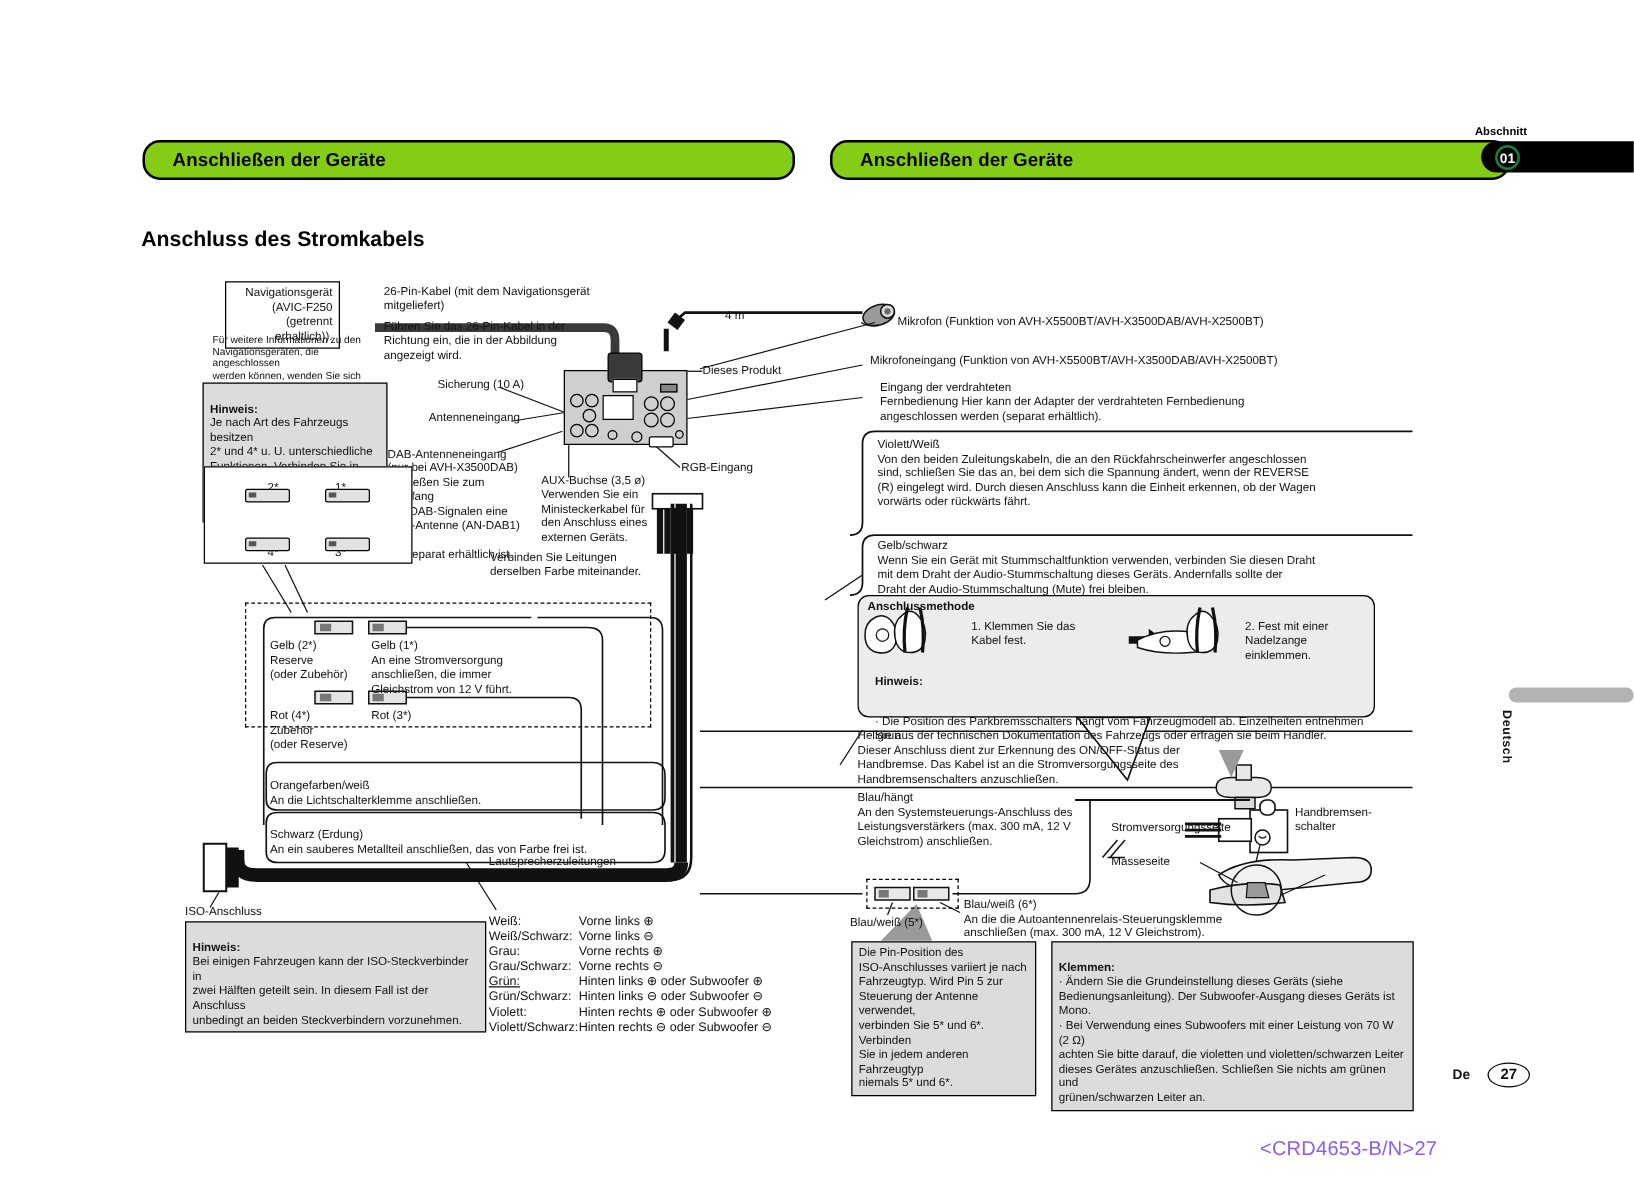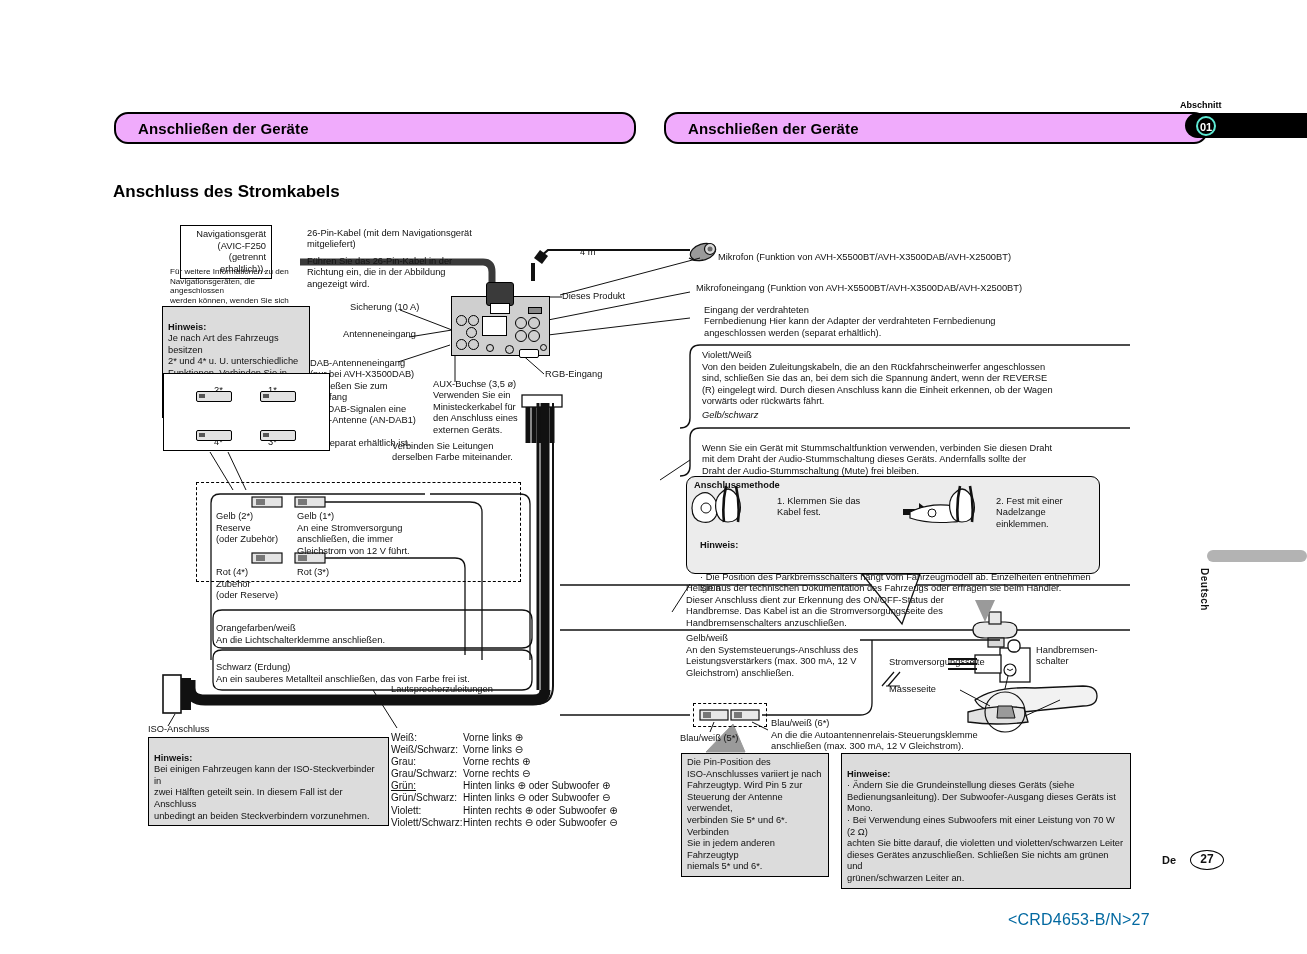--- a/index.html
+++ b/index.html
@@ -10,21 +10,21 @@
     color:#111;
     position:relative;
     overflow:hidden;
   }
   .page{position:absolute;left:0;top:0;width:1307px;height:954px;}
 
   
   .hdr-bar{
     position:absolute;height:28px;
     border:2px solid #000;border-radius:14px;
-    background:#f0abfc;
+    background:#84cc16;
     display:flex;align-items:center;
   }
   .hdr-bar .t{
     font-size:15px;font-weight:bold;letter-spacing:.1px;
     padding-left:22px;color:#000;
   }
   #hdr-left{left:114px;top:112px;width:518px;}
   #hdr-right{left:664px;top:112px;width:540px;}
 
   .abschnitt-label{
@@ -32,21 +32,21 @@
     font-size:9px;font-weight:bold;color:#000;
   }
   .section-chip{
     position:absolute;left:1185px;top:113px;
     height:25px;width:150px;border-radius:13px;background:#000;
     display:flex;align-items:center;
   }
   .section-chip .num{
     color:#fff;font-size:14px;font-weight:bold;
     margin-left:11px;
-    border:2px solid #5eead4;border-radius:50%;
+    border:2px solid #15803d;border-radius:50%;
     width:20px;height:20px;line-height:18px;text-align:center;
     box-sizing:border-box;font-size:11px;
   }
 
   
   .page-title{
     position:absolute;left:113px;top:182px;
     font-size:17px;font-weight:bold;color:#000;
   }
 
@@ -64,21 +64,21 @@
 
   
   .footer-de{position:absolute;left:1162px;top:854px;font-size:11px;font-weight:bold;}
   .footer-pg{
     position:absolute;left:1190px;top:850px;
     width:32px;height:18px;border:1.6px solid #000;border-radius:50%;
     font-size:12px;font-weight:bold;text-align:center;line-height:17px;
   }
   .footer-code{
     position:absolute;left:1008px;top:911px;
-    font-size:16px;color:#0369a1;letter-spacing:.2px;
+    font-size:16px;color:#8b5cf6;letter-spacing:.2px;
   }
 
   
   .dtxt{position:absolute;font-size:9.3px;line-height:11.4px;color:#111;white-space:pre-line;}
   .dtxt.sm{font-size:8.1px;line-height:9.6px;}
   .dtxt.b{font-weight:bold;}
 
   .boxed{
     position:absolute;border:1.2px solid #000;background:#fff;
     font-size:9.3px;line-height:11.6px;padding:3px 5px;box-sizing:border-box;
@@ -342,21 +342,21 @@
   <div class="conn" style="left:260px;top:391px;width:34px;"></div>
   <div class="conn" style="left:196px;top:430px;width:34px;"></div>
   <div class="conn" style="left:260px;top:430px;width:34px;"></div>
 
   <div class="dtxt" style="left:702px;top:350px;">Violett/Weiß</div>
   <div class="dtxt" style="left:702px;top:362px;width:420px;">Von den beiden Zuleitungskabeln, die an den Rückfahrscheinwerfer angeschlossen
 sind, schließen Sie das an, bei dem sich die Spannung ändert, wenn der REVERSE
 (R) eingelegt wird. Durch diesen Anschluss kann die Einheit erkennen, ob der Wagen
 vorwärts oder rückwärts fährt.</div>
 
-  <div class="dtxt" style="left:702px;top:410px;font-style:italic;">Gelb/schwarz</div>
+  <div class="dtxt" style="left:702px;top:431px;">Gelb/schwarz</div>
   <div class="dtxt" style="left:702px;top:443px;width:420px;">Wenn Sie ein Gerät mit Stummschaltfunktion verwenden, verbinden Sie diesen Draht
 mit dem Draht der Audio-Stummschaltung dieses Geräts. Andernfalls sollte der
 Draht der Audio-Stummschaltung (Mute) frei bleiben.</div>
 
   <div class="roundbox-gray" style="left:686px;top:476px;width:414px;height:98px;"></div>
   <div class="dtxt b" style="left:694px;top:480px;">Anschlussmethode</div>
   <div class="dtxt" style="left:777px;top:496px;width:110px;">1. Klemmen Sie das
     Kabel fest.</div>
   <div class="dtxt" style="left:996px;top:496px;width:110px;">2. Fest mit einer
     Nadelzange
@@ -379,21 +379,21 @@
       <path d="M960 486 q-4 18 -2 36 M970 486 q4 18 2 36" stroke="#111" stroke-width="2.6" fill="none"></path>
       <circle cx="932" cy="513" r="4" fill="none" stroke="#111" stroke-width="1"></circle>
     </g>
   </svg>
 
   <div class="dtxt" style="left:686px;top:583px;">Hellgrün</div>
   <div class="dtxt" style="left:686px;top:595px;width:300px;">Dieser Anschluss dient zur Erkennung des ON/OFF-Status der
 Handbremse. Das Kabel ist an die Stromversorgungsseite des
 Handbremsenschalters anzuschließen.</div>
 
-  <div class="dtxt" style="left:686px;top:633px;">Gelb/weiß</div>
+  <div class="dtxt" style="left:686px;top:633px;">Blau/hängt</div>
   <div class="dtxt" style="left:686px;top:645px;width:260px;">An den Systemsteuerungs-Anschluss des
 Leistungsverstärkers (max. 300 mA, 12 V
 Gleichstrom) anschließen.</div>
 
   <div class="dashbox" style="left:693px;top:703px;width:74px;height:24px;"></div>
   <div class="dtxt" style="left:680px;top:733px;">Blau/weiß (5*)</div>
   <div class="dtxt" style="left:771px;top:718px;">Blau/weiß (6*)</div>
   <div class="dtxt" style="left:771px;top:730px;width:250px;">An die die Autoantennenrelais-Steuerungsklemme
 anschließen (max. 300 mA, 12 V Gleichstrom).</div>
 
@@ -467,21 +467,21 @@
     </div>
 
   <div class="gbox" style="left:681px;top:753px;width:148px;">Die Pin-Position des
 ISO-Anschlusses variiert je nach
 Fahrzeugtyp. Wird Pin 5 zur
 Steuerung der Antenne verwendet,
 verbinden Sie 5* und 6*. Verbinden
 Sie in jedem anderen Fahrzeugtyp
 niemals 5* und 6*.</div>
   <div class="gbox" style="left:841px;top:753px;width:290px;">
-    <span class="hd">Hinweise:</span><span>·  Ändern Sie die Grundeinstellung dieses Geräts (siehe
+    <span class="hd">Klemmen:</span><span>·  Ändern Sie die Grundeinstellung dieses Geräts (siehe
    Bedienungsanleitung). Der Subwoofer-Ausgang dieses Geräts ist Mono.
 ·  Bei Verwendung eines Subwoofers mit einer Leistung von 70 W (2 Ω)
    achten Sie bitte darauf, die violetten und violetten/schwarzen Leiter
    dieses Gerätes anzuschließen. Schließen Sie nichts am grünen und
    grünen/schwarzen Leiter an.</span>
   </div>
 
 </div>
 
 </body></html>

